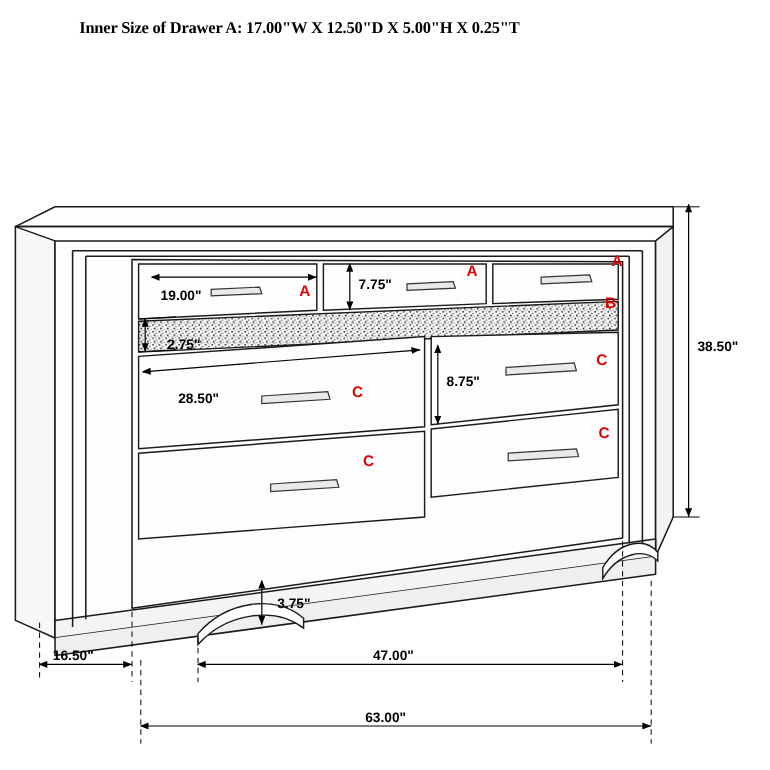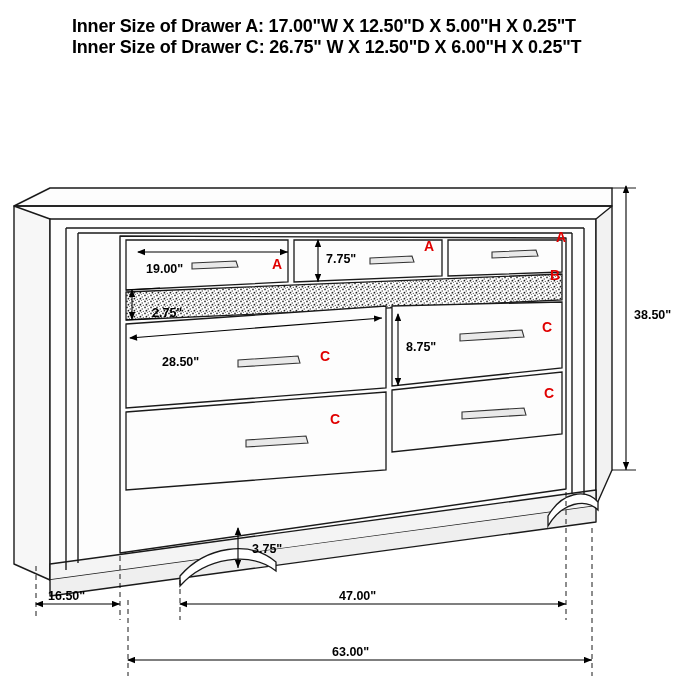--- a/index.html
+++ b/index.html
@@ -16,26 +16,27 @@
   }
   #stage {
     position: relative;
     width: 700px;
     height: 700px;
   }
   .spec-block {
     position: absolute;
     left: 72px;
     top: 16px;
-    font-size: 18px;
+    font-size: 15px;
     font-weight: bold;
     color: #000;
     line-height: 21px;
     letter-spacing: -0.2px;
     white-space: nowrap;
+    font-family: Liberation Serif, serif;
   }
   svg.diagram {
     position: absolute;
     left: 0;
     top: 0;
     width: 700px;
     height: 700px;
   }
   .lbl {
     position: absolute;
@@ -49,21 +50,20 @@
     font-size: 14px;
   }
 </style>
 </head>
 <body>
 
 <div id="stage">
 
   <div class="spec-block">
     <div class="spec-line"><span>Inner Size of Drawer A: </span><span>17.00"W X 12.50"D X 5.00"H X 0.25"T</span></div>
-    <div class="spec-line"><span>Inner Size of Drawer C: </span><span>26.75" W X 12.50"D X 6.00"H X 0.25"T</span></div>
   </div>
 
   <svg class="diagram" viewBox="0 0 700 700">
     <defs>
       <marker id="arrHead" markerWidth="9" markerHeight="9" refX="8" refY="3.2" orient="auto" markerUnits="userSpaceOnUse">
         <path d="M0,0 L8,3.2 L0,6.4 z" fill="#000"></path>
       </marker>
       <marker id="arrTail" markerWidth="9" markerHeight="9" refX="1" refY="3.2" orient="auto" markerUnits="userSpaceOnUse">
         <path d="M8,0 L0,3.2 L8,6.4 z" fill="#000"></path>
       </marker>

